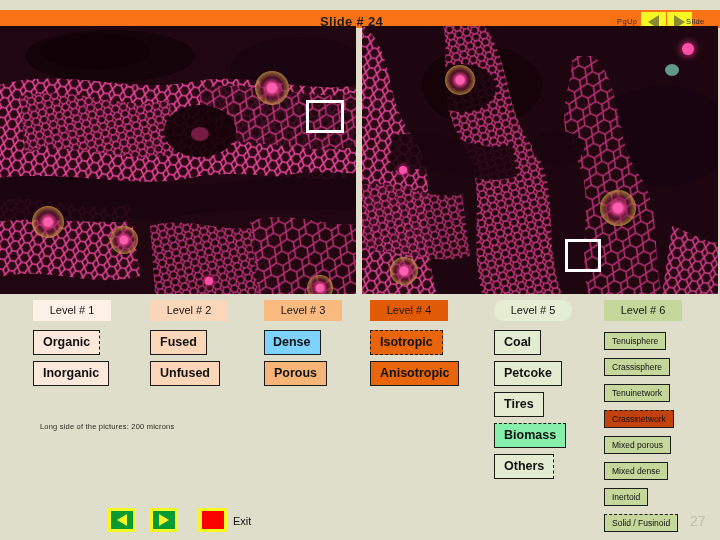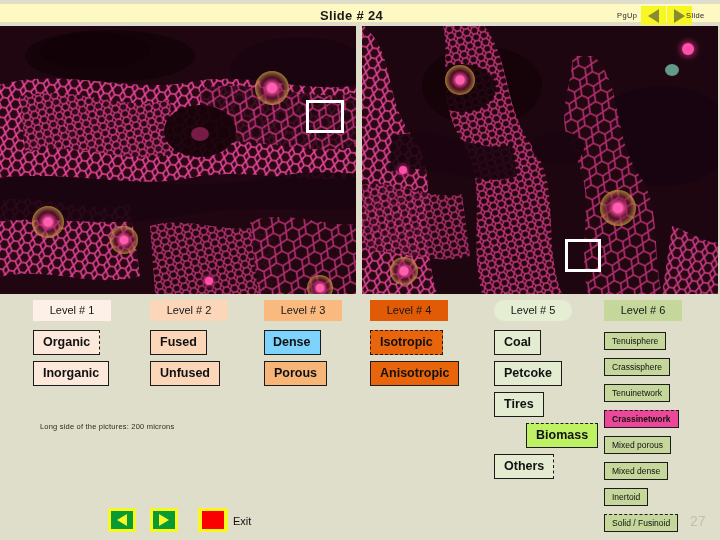--- a/index.html
+++ b/index.html
@@ -11,23 +11,23 @@
     height: 540px;
     background: #dedecb;
     font-family: "Liberation Sans", sans-serif;
     overflow: hidden;
     position: relative;
   }
 
   
   #header {
     position: absolute;
-    left: 0; top: 4px;
+    left: 0; top: 10px;
     width: 720px; height: 18px;
-    background: #fef9c3;
+    background: #f97316;
   }
   #slide-title {
     position: absolute;
     left: 320px; top: 4px;
     font-size: 13px;
     font-weight: bold;
     color: #1b1b1b;
     letter-spacing: 0.3px;
     white-space: nowrap;
   }
@@ -341,31 +341,31 @@
         <div><span class="cell big c4 dash-all" style="background: rgb(232, 101, 12);">Isotropic</span></div>
         <div><span class="cell big c4" style="background: rgb(232, 101, 12);">Anisotropic</span></div>
       </div>
     </div>
     <div class="level-col" style="left: 494px;">
       <div class="level-head head5" style="background: rgb(229, 237, 211); width: 78px;">Level # 5</div>
       <div class="level-items">
         <div><span class="cell big c5" style="background: rgb(227, 236, 208);">Coal</span></div>
         <div><span class="cell big c5" style="background: rgb(227, 236, 208);">Petcoke</span></div>
         <div><span class="cell big c5" style="background: rgb(227, 236, 208);">Tires</span></div>
-        <div><span class="cell big c5 dash-top" style="background: #bef264; margin-left: 32px;">Biomass</span></div>
+        <div><span class="cell big c5 dash-top" style="background: #86efac;">Biomass</span></div>
         <div><span class="cell big c5 dash-right" style="background: rgb(227, 236, 208);">Others</span></div>
       </div>
     </div>
     <div class="level-col" style="left: 604px;">
       <div class="level-head head6" style="background: rgb(197, 215, 154); width: 78px;">Level # 6</div>
       <div class="level-items">
         <div><span class="cell small c6" style="background: rgb(197, 215, 154);">Tenuisphere</span></div>
         <div><span class="cell small c6" style="background: rgb(197, 215, 154);">Crassisphere</span></div>
         <div><span class="cell small c6" style="background: rgb(197, 215, 154);">Tenuinetwork</span></div>
-        <div><span class="cell small c6 dash-top" style="background: #ec4899; font-weight: bold;">Crassinetwork</span></div>
+        <div><span class="cell small c6 dash-top" style="background: #c2410c;">Crassinetwork</span></div>
         <div><span class="cell small c6" style="background: rgb(197, 215, 154);">Mixed porous</span></div>
         <div><span class="cell small c6" style="background: rgb(197, 215, 154);">Mixed dense</span></div>
         <div><span class="cell small c6" style="background: rgb(197, 215, 154);">Inertoid</span></div>
         <div><span class="cell small c6 dash-top" style="background: rgb(197, 215, 154);">Solid / Fusinoid</span></div>
         <div></div>
       </div>
     </div>
   </div>
 
 <div id="caption">Long side of the pictures: 200 microns</div>

